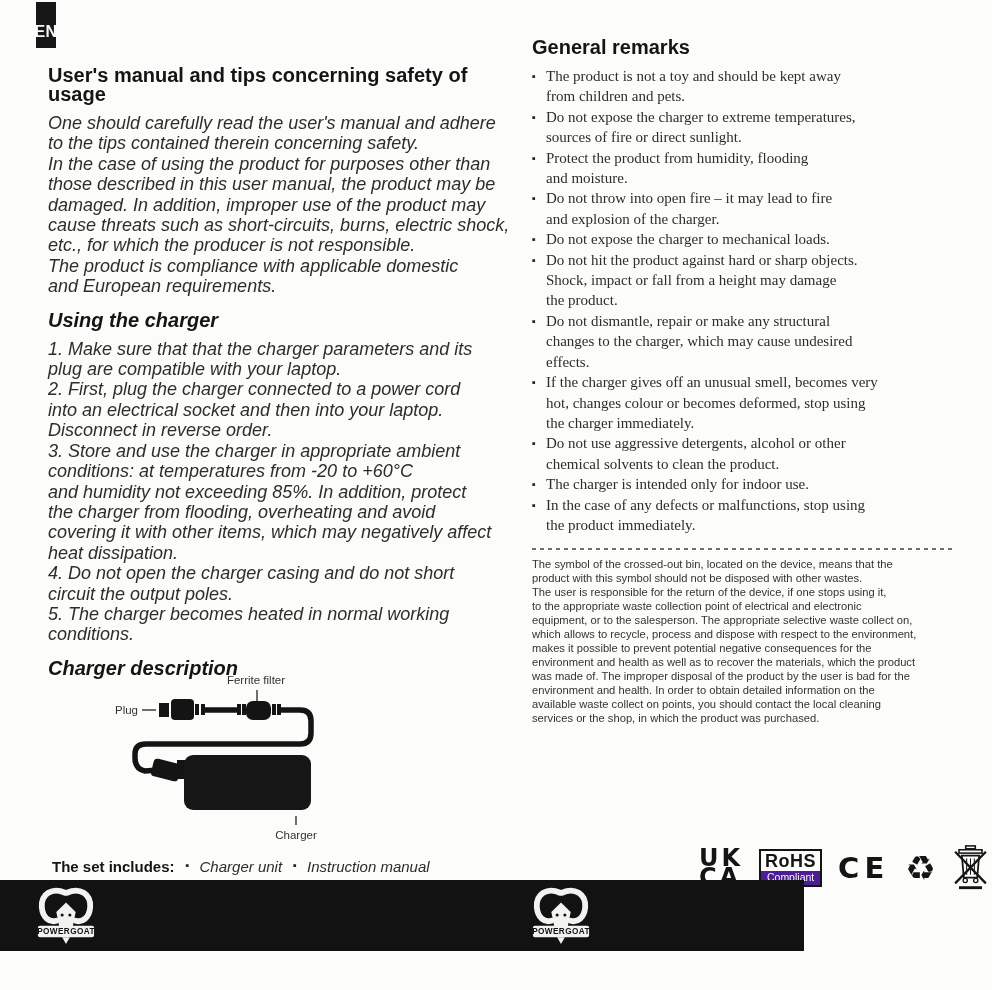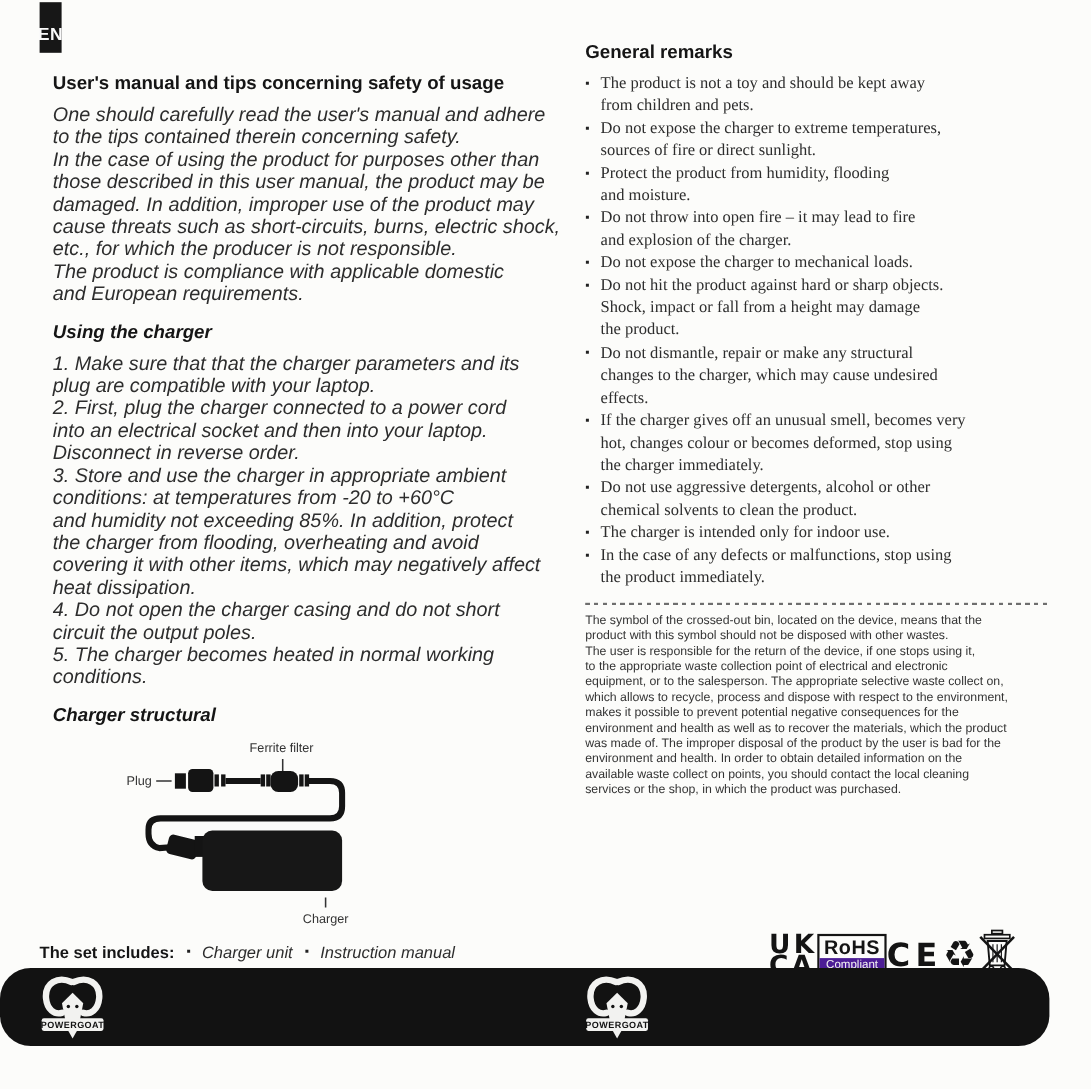--- a/index.html
+++ b/index.html
@@ -16,21 +16,21 @@
     background:#171717;color:#fafafa;font-weight:bold;font-size:16px;
     display:flex;align-items:flex-end;justify-content:center;
     padding-bottom:7px;box-sizing:border-box;letter-spacing:.5px;
   }
 
   
   .col{position:absolute;}
   .col-left{left:48px;top:66px;width:466px;}
   .col-right{left:532px;top:38px;width:424px;}
 
-  .h-section{margin:0;font-size:17px;font-weight:bold;color:#151515;line-height:19px;}
+  .h-section{margin:0;font-size:20px;font-weight:bold;color:#151515;line-height:19px;}
   .mt{margin-top:14px;font-style:italic;}
   .body-text{margin:9px 0 0 0;font-size:18px;line-height:20.4px;font-style:italic;}
 
   
   .remarks{margin:9px 0 0 0;padding:0;list-style:none;font-size:15px;line-height:20.4px;font-family:Liberation Serif, serif;}
   .remarks li{position:relative;padding-left:14px;}
   .remarks li::before{
     content:"▪";position:absolute;left:0;top:0;
     font-size:11px;line-height:20.4px;color:#222;
   }
@@ -41,38 +41,38 @@
   }
   .h-disposal{margin:15px 0 0 0;font-size:11.6px;font-weight:bold;color:#151515;line-height:14px;}
   .small-text{margin:7px 0 0 0;font-size:11.2px;line-height:14px;color:#333;}
 
   
   .diagram{position:absolute;left:98px;top:658px;width:400px;height:195px;}
   .diagram text{fill:#333;font-family:"Liberation Sans",sans-serif;}
 
   
   .set-line{position:absolute;left:36px;top:858px;font-size:15px;color:#2d2d2d;}
-  .set-label{font-weight:bold;color:#151515;}
+  .set-label{font-weight:bold;color:#151515;margin-left:16px;}
   .inc-list{display:inline;font-style:italic;}
   .inc-item{position:relative;margin-left:11px;padding-left:14px;display:inline-block;}
   .inc-item::before{content:"▪";position:absolute;left:0;top:1px;font-size:11px;color:#222;}
 
   
-  .marks{position:absolute;left:699px;top:844px;display:flex;align-items:center;gap:0;color:#141414;justify-content:center;}
+  .marks{position:absolute;left:699px;top:844px;display:flex;align-items:center;gap:16px;color:#141414;justify-content:center;}
   .ukca{display:flex;flex-direction:column;font-family:"DejaVu Sans",sans-serif;
         font-weight:900;font-size:24px;line-height:19px;letter-spacing:3px;}
   .rohs{border:2.5px solid #141414;display:flex;flex-direction:column;text-align:center;background:#fcfcfa;}
   .rohs-top{font-weight:800;font-size:18px;line-height:20px;padding:0 4px;letter-spacing:.5px;}
   .rohs-bottom{background:#4c1d95;color:#f5f5f3;font-size:10.5px;line-height:13px;padding:0 3px 1px;}
   .ce{font-family:"DejaVu Sans",sans-serif;font-size:29px;font-weight:bold;letter-spacing:5px;}
   .recycle{font-family:"DejaVu Sans",sans-serif;font-size:34px;line-height:1;}
   .weee{width:37px;height:48px;}
 
   
-  .footer{position:absolute;left:0;top:880px;width:954px;height:71px;background:#121212;border-radius:28px;}
+  .footer{position:absolute;left:0;top:880px;width:804px;height:71px;background:#121212;}
   .goat{position:absolute;top:5px;width:62px;height:60px;}
   .goat-1{left:35px;}
   .goat-2{left:530px;}
 </style>
 </head>
 <body>
 
 <div class="page">
 
   <div class="en-badge">EN</div>
@@ -97,21 +97,21 @@
 3. Store and use the charger in appropriate ambient
 conditions: at temperatures from -20 to +60°C
 and humidity not exceeding 85%. In addition, protect
 the charger from flooding, overheating and avoid
 covering it with other items, which may negatively affect
 heat dissipation.
 4. Do not open the charger casing and do not short
 circuit the output poles.
 5. The charger becomes heated in normal working
 conditions.</p>
-    <h2 class="h-section mt">Charger structural</h2>
+    <h2 class="h-section mt">Charger description</h2>
   </div>
 
   <svg class="diagram" viewBox="0 0 400 195">
     <text x="158" y="26" text-anchor="middle" font-size="11.5">Ferrite filter</text>
     <line x1="159" y1="32" x2="159" y2="45" stroke="#333" stroke-width="1.4"></line>
     <text x="40" y="56" text-anchor="end" font-size="11.5">Plug</text>
     <line x1="44" y1="52" x2="58" y2="52" stroke="#333" stroke-width="1.4"></line>
 
     <g>
       <rect x="61" y="45" width="10" height="14" fill="#141414"></rect>

